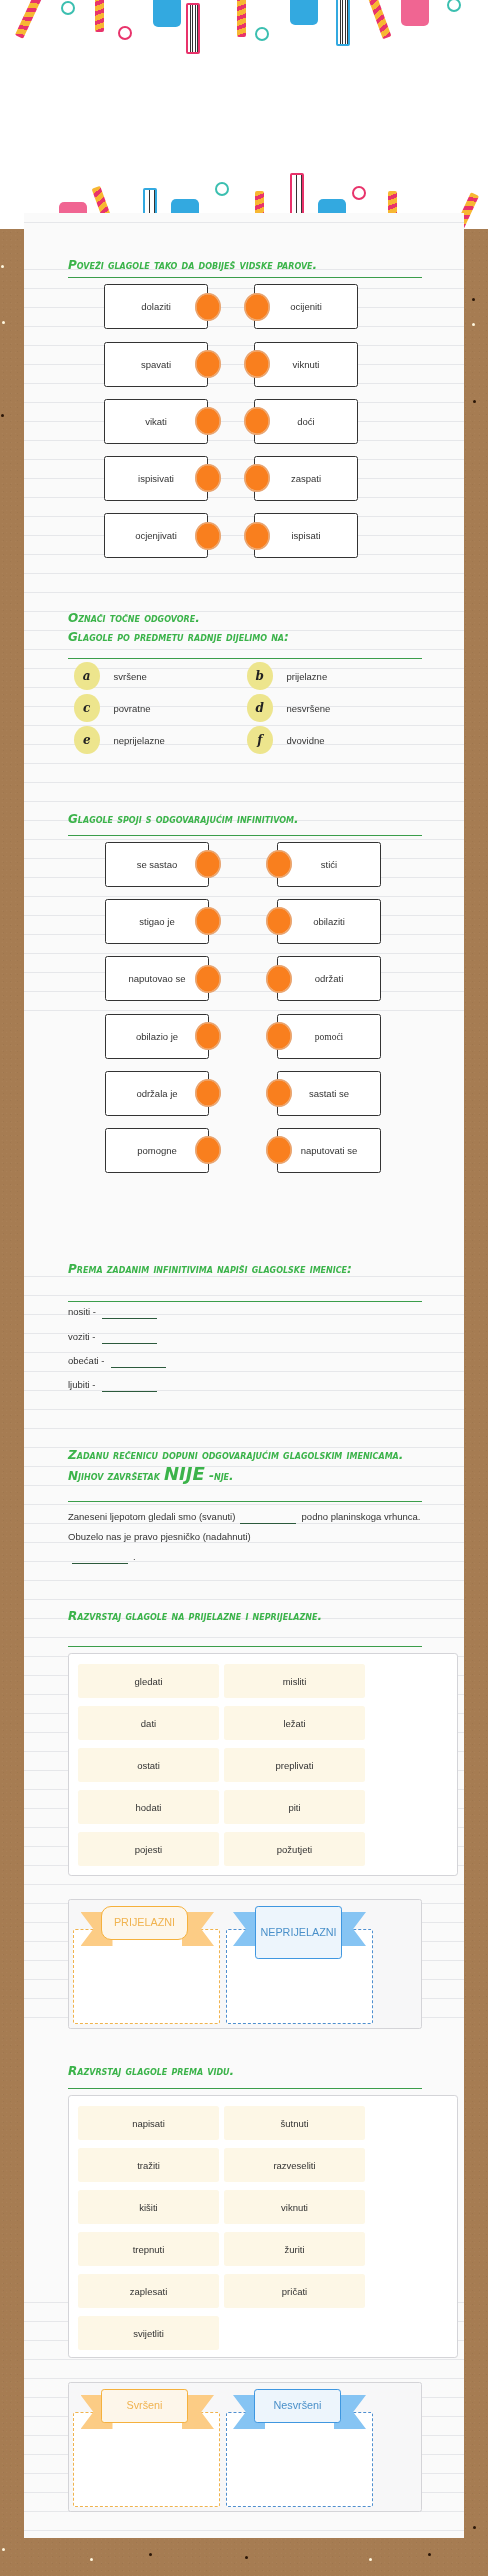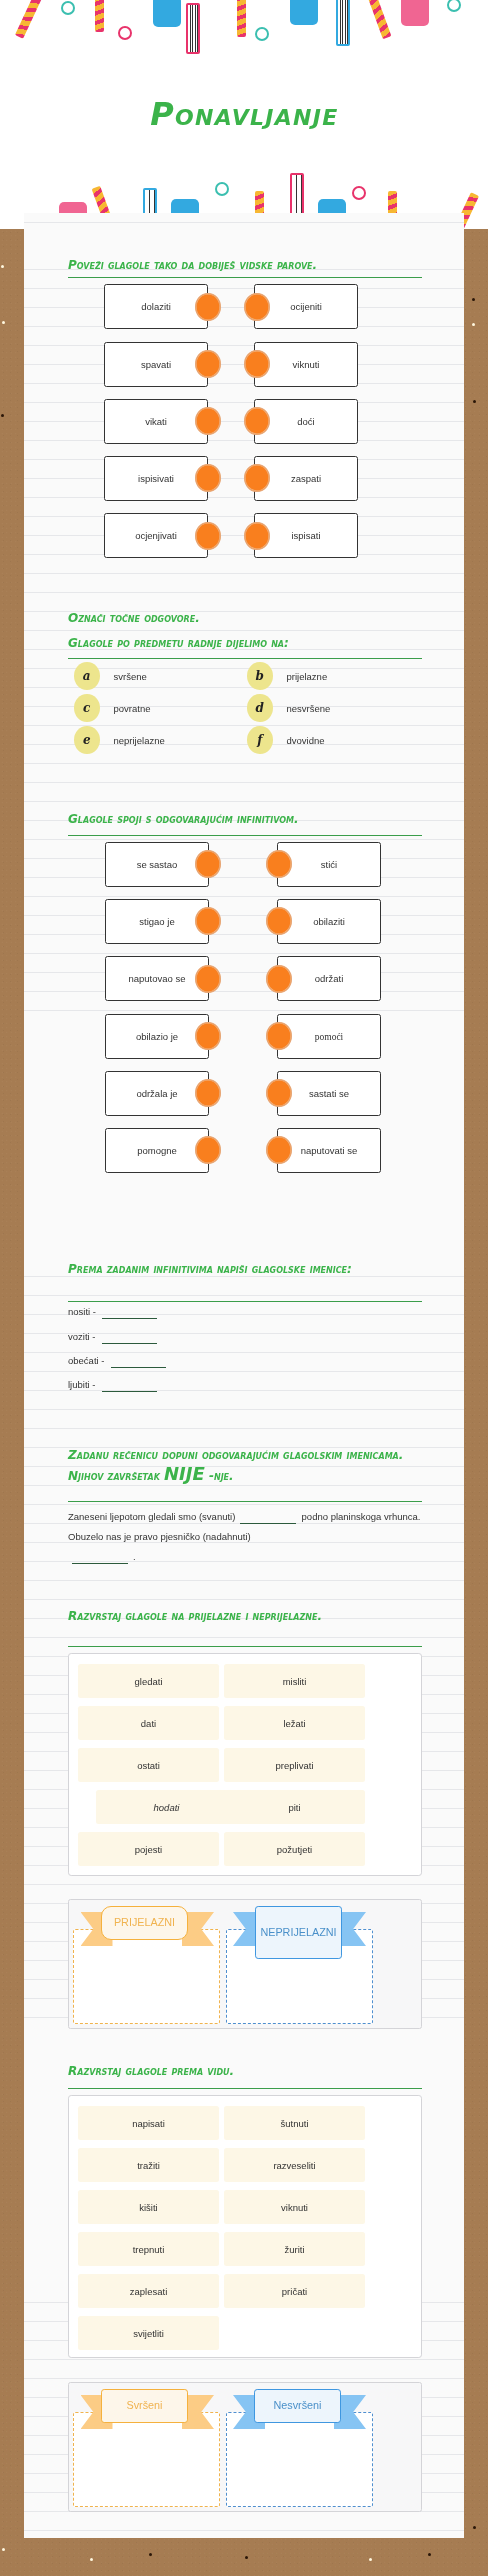--- a/index.html
+++ b/index.html
@@ -90,21 +90,21 @@
   
   .fill-line { position: absolute; font-size: 9.5px; color: #333; }
   .blank {
     display: inline-block; width: 55px; height: 0.6px;
     border-bottom: 1px solid #2c5a3c; vertical-align: -3.8px; margin-left: 6.4px;
   }
   .para { position: absolute; left: 44px; width: 356px; font-size: 9.5px; line-height: 20px; color: #333; }
   .para .blank { margin-left: 5.1px; margin-right: 5.1px; width: 56px; }
   
   .sort-box {
-    position: absolute; left: 44px; width: 354px;
+    position: absolute; left: 44px; width: 390px;
     background: #ffffff; border: 0.6px solid #d4d4d8; border-radius: 3.2px; text-align: right;
   }
   .chip {
     position: absolute; width: 141px; height: 34px;
     background: #fdf7e6; border-radius: 2.5px;
     display: flex; align-items: center; justify-content: center;
     font-size: 9.5px; color: #333;
   }
   .bin-box {
     position: absolute; left: 44px; width: 354px;
@@ -142,21 +142,20 @@
   <div class="deco deco-bag" style="left:153px;top:-3.8px;background:#33a9e0;"></div>
   <div class="deco deco-book" style="left:186px;top:2.5px;border-color:#e8336b;"></div>
   <div class="deco deco-pencil" style="left:237px;top:-7.6px;"></div>
   <div class="deco deco-scissor" style="left:255px;top:27px;border-color:#3bbfb0;"></div>
   <div class="deco deco-bag" style="left:290px;top:-6.4px;background:#33a9e0;"></div>
   <div class="deco deco-book" style="left:336px;top:-5.1px;border-color:#33a9e0;"></div>
   <div class="deco deco-pencil" style="left:375px;top:-6.4px;transform:rotate(-20deg);"></div>
   <div class="deco deco-bag" style="left:401px;top:-5.1px;background:#f06592;"></div>
   <div class="deco deco-scissor" style="left:447px;top:-2.5px;border-color:#3bbfb0;"></div>
 
-  <h1 class="page-title">Ponavljanje</h1>
 
   <div class="deco deco-bag" style="left:59px;top:202px;background:#f06592;"></div>
   <div class="deco deco-pencil" style="left:99px;top:186px;transform:rotate(-20deg);"></div>
   <div class="deco deco-book" style="left:143px;top:188px;border-color:#33a9e0;"></div>
   <div class="deco deco-bag" style="left:171px;top:199px;background:#33a9e0;"></div>
   <div class="deco deco-scissor" style="left:215px;top:182px;border-color:#3bbfb0;"></div>
   <div class="deco deco-pencil" style="left:255px;top:191px;"></div>
   <div class="deco deco-book" style="left:290px;top:173px;border-color:#e8336b;"></div>
   <div class="deco deco-bag" style="left:318px;top:199px;background:#33a9e0;"></div>
   <div class="deco deco-scissor" style="left:352px;top:186px;border-color:#e8336b;"></div>
@@ -227,21 +226,21 @@
       </div>
     <div class="dot" style="left:171px;top:309px;"></div>
     <div class="dot" style="left:220px;top:309px;"></div>
     <div class="match-card" style="left:230px;top:300px;">
         <span class="lbl">ispisati</span>
       </div>
   </div>
 
   <div class="section" style="top:0;">
     <div class="sec-title" style="top:396px;">Označi točne odgovore.</div>
-    <div class="sec-title" style="top:415px;margin-top:6px;">Glagole po predmetu radnje dijelimo na:</div>
+    <div class="sec-title" style="top:415px;">Glagole po predmetu radnje dijelimo na:</div>
     <div class="sec-rule" style="top:445px;"></div>
 
     <div class="choice" style="left:50px;top:449px;">
       <span class="badge">a</span>
       <span class="text">svršene</span>
     </div>
     <div class="choice" style="left:223px;top:449px;">
       <span class="badge">b</span>
       <span class="text">prijelazne</span>
     </div>
@@ -355,21 +354,21 @@
     <div class="sec-title" style="top:1394px;">Razvrstaj glagole na prijelazne i neprijelazne.</div>
     <div class="sec-rule" style="top:1433px;"></div>
 
     <div class="sort-box" style="top:1440px;height:223px;">
       <div class="chip" style="left:9px;top:10.2px;">gledati</div>
       <div class="chip" style="left:155px;top:10.2px;">misliti</div>
       <div class="chip" style="left:9px;top:52px;">dati</div>
       <div class="chip" style="left:155px;top:52px;">ležati</div>
       <div class="chip" style="left:9px;top:94px;">ostati</div>
       <div class="chip" style="left:155px;top:94px;">preplivati</div>
-      <div class="chip" style="left:27px;top:136px;font-style:italic;">hodati</div>
+      <div class="chip" style="left:9px;top:136px;">hodati</div>
       <div class="chip" style="left:155px;top:136px;">piti</div>
       <div class="chip" style="left:9px;top:178px;">pojesti</div>
       <div class="chip" style="left:155px;top:178px;">požutjeti</div>
     </div>
 
     <div class="bin-box" style="top:1686px;height:130px;">
       <div class="bin orange"></div>
       <div class="bin blue"></div>
       <div class="rib-orange">
         <div class="wing left" style="left:11.5px;"></div>

